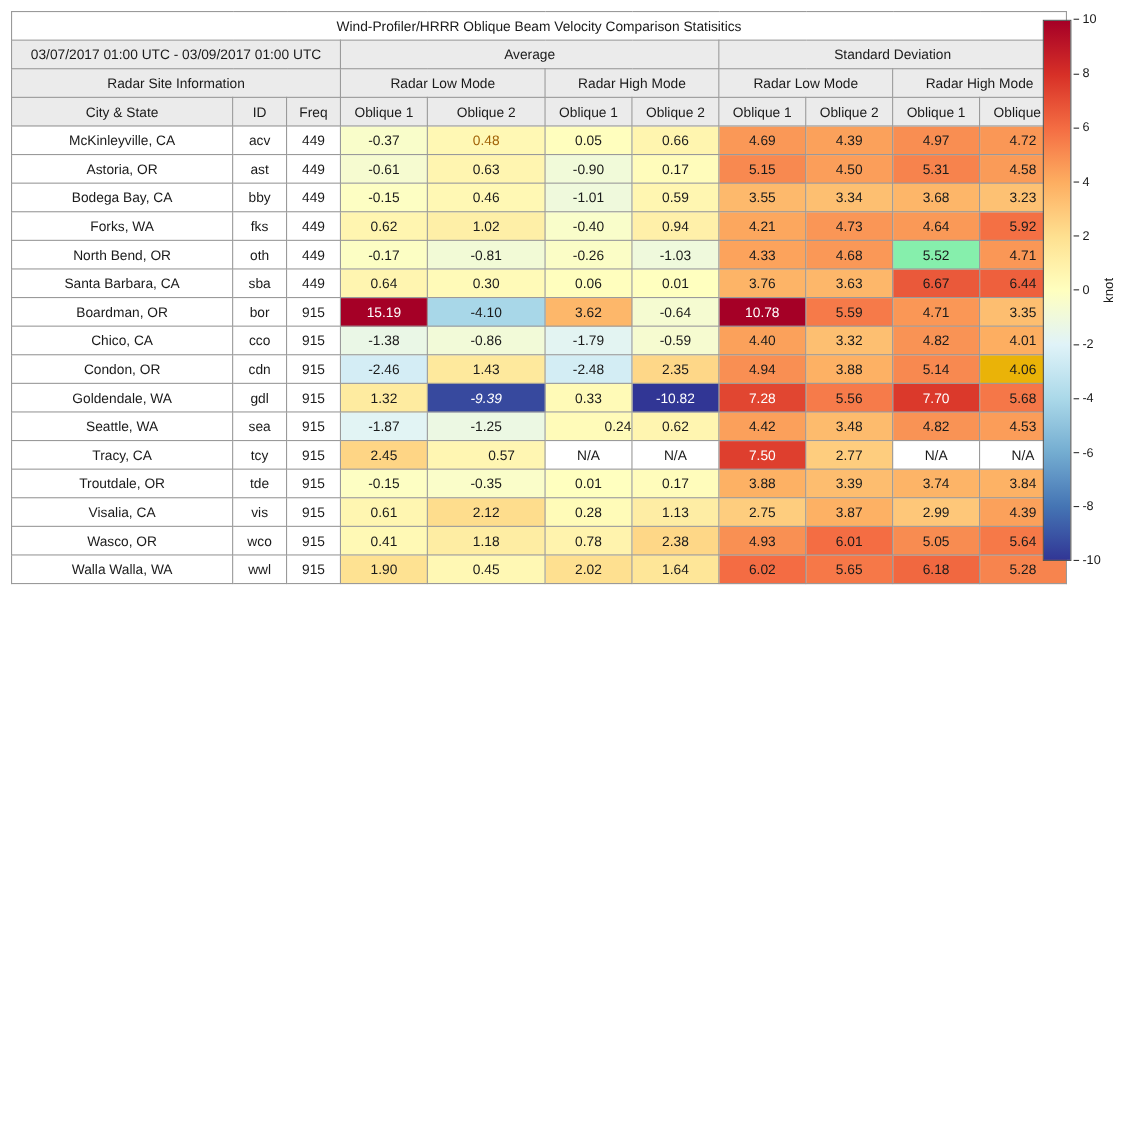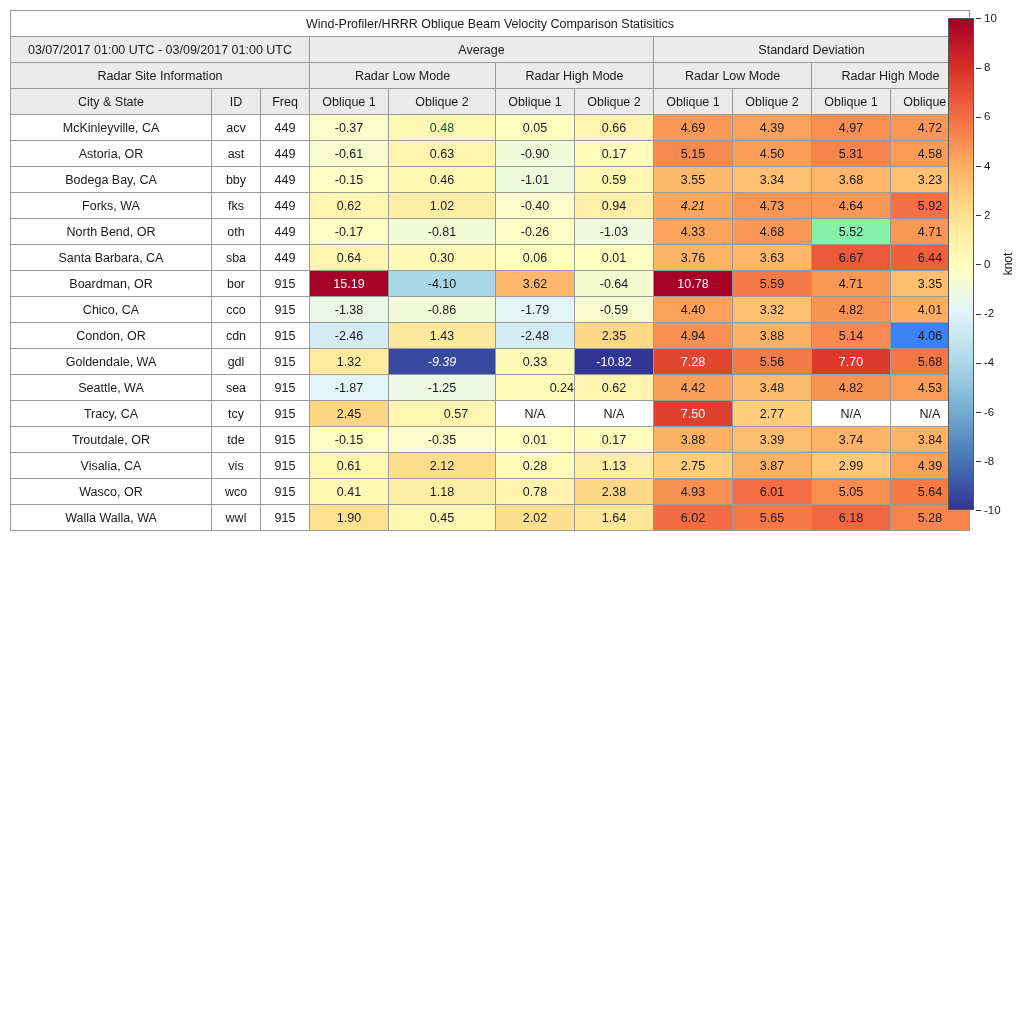--- a/index.html
+++ b/index.html
@@ -127,21 +127,21 @@
           <td class="hdr datacol">Oblique 1</td>
           <td class="hdr datacol">Oblique 2</td>
           <td class="hdr datacol">Oblique 1</td>
           <td class="hdr datacol">Oblique 2</td>
         </tr>
         <tr>
           <td class="cityname">McKinleyville, CA</td>
           <td class="idcol">acv</td>
           <td class="freqcol">449</td>
           <td class="datacol" style="background: rgb(249, 253, 202); color: rgb(26, 26, 26);">-0.37</td>
-          <td class="datacol" style="background: rgb(255, 248, 180); color: #14532d;">0.48</td>
+          <td class="datacol" style="background: rgb(255, 248, 180); color: #a16207;">0.48</td>
           <td class="datacol" style="background: rgb(255, 254, 190); color: rgb(26, 26, 26);">0.05</td>
           <td class="datacol" style="background: rgb(255, 245, 175); color: rgb(26, 26, 26);">0.66</td>
           <td class="datacol" style="background: rgb(250, 152, 87); color: rgb(26, 26, 26);">4.69</td>
           <td class="datacol" style="background: rgb(251, 161, 91); color: rgb(26, 26, 26);">4.39</td>
           <td class="datacol" style="background: rgb(249, 142, 82); color: rgb(26, 26, 26);">4.97</td>
           <td class="datacol" style="background: rgb(250, 151, 86); color: rgb(26, 26, 26);">4.72</td>
         </tr>
         <tr>
           <td class="cityname">Astoria, OR</td>
           <td class="idcol">ast</td>
@@ -169,21 +169,21 @@
           <td class="datacol" style="background: rgb(253, 193, 115); color: rgb(26, 26, 26);">3.23</td>
         </tr>
         <tr>
           <td class="cityname">Forks, WA</td>
           <td class="idcol">fks</td>
           <td class="freqcol">449</td>
           <td class="datacol" style="background: rgb(255, 245, 176); color: rgb(26, 26, 26);">0.62</td>
           <td class="datacol" style="background: rgb(254, 239, 167); color: rgb(26, 26, 26);">1.02</td>
           <td class="datacol" style="background: rgb(249, 253, 202); color: rgb(26, 26, 26);">-0.40</td>
           <td class="datacol" style="background: rgb(255, 240, 169); color: rgb(26, 26, 26);">0.94</td>
-          <td class="datacol" style="background: rgb(252, 167, 94); color: rgb(26, 26, 26); font-style: italic;">4.21</td>
+          <td class="datacol" style="background: rgb(252, 167, 94); color: rgb(26, 26, 26);">4.21</td>
           <td class="datacol" style="background: rgb(250, 150, 86); color: rgb(26, 26, 26);">4.73</td>
           <td class="datacol" style="background: rgb(250, 153, 87); color: rgb(26, 26, 26);">4.64</td>
           <td class="datacol" style="background: rgb(244, 112, 68); color: rgb(26, 26, 26);">5.92</td>
         </tr>
         <tr>
           <td class="cityname">North Bend, OR</td>
           <td class="idcol">oth</td>
           <td class="freqcol">449</td>
           <td class="datacol" style="background: rgb(252, 254, 196); color: rgb(26, 26, 26);">-0.17</td>
           <td class="datacol" style="background: rgb(242, 250, 214); color: rgb(26, 26, 26);">-0.81</td>
@@ -237,21 +237,21 @@
           <td class="cityname">Condon, OR</td>
           <td class="idcol">cdn</td>
           <td class="freqcol">915</td>
           <td class="datacol" style="background: rgb(212, 237, 245); color: rgb(26, 26, 26);">-2.46</td>
           <td class="datacol" style="background: rgb(254, 233, 157); color: rgb(26, 26, 26);">1.43</td>
           <td class="datacol" style="background: rgb(211, 237, 244); color: rgb(26, 26, 26);">-2.48</td>
           <td class="datacol" style="background: rgb(254, 215, 136); color: rgb(26, 26, 26);">2.35</td>
           <td class="datacol" style="background: rgb(249, 143, 83); color: rgb(26, 26, 26);">4.94</td>
           <td class="datacol" style="background: rgb(253, 177, 100); color: rgb(26, 26, 26);">3.88</td>
           <td class="datacol" style="background: rgb(248, 137, 80); color: rgb(26, 26, 26);">5.14</td>
-          <td class="datacol" style="background: #3b82f6; color: rgb(26, 26, 26); margin-left: 20px;">4.06</td>
+          <td class="datacol" style="background: #eab308; color: rgb(26, 26, 26); margin-left: 20px;">4.06</td>
         </tr>
         <tr>
           <td class="cityname">Goldendale, WA</td>
           <td class="idcol">gdl</td>
           <td class="freqcol">915</td>
           <td class="datacol" style="background: rgb(254, 235, 160); color: rgb(26, 26, 26);">1.32</td>
           <td class="datacol" style="background: rgb(55, 73, 158); color: rgb(255, 255, 255); font-style: italic;">-9.39</td>
           <td class="datacol" style="background: rgb(255, 250, 183); color: rgb(26, 26, 26);">0.33</td>
           <td class="datacol" style="background: rgb(49, 54, 149); color: rgb(255, 255, 255);">-10.82</td>
           <td class="datacol" style="background: rgb(225, 70, 49); color: rgb(255, 255, 255);">7.28</td>

